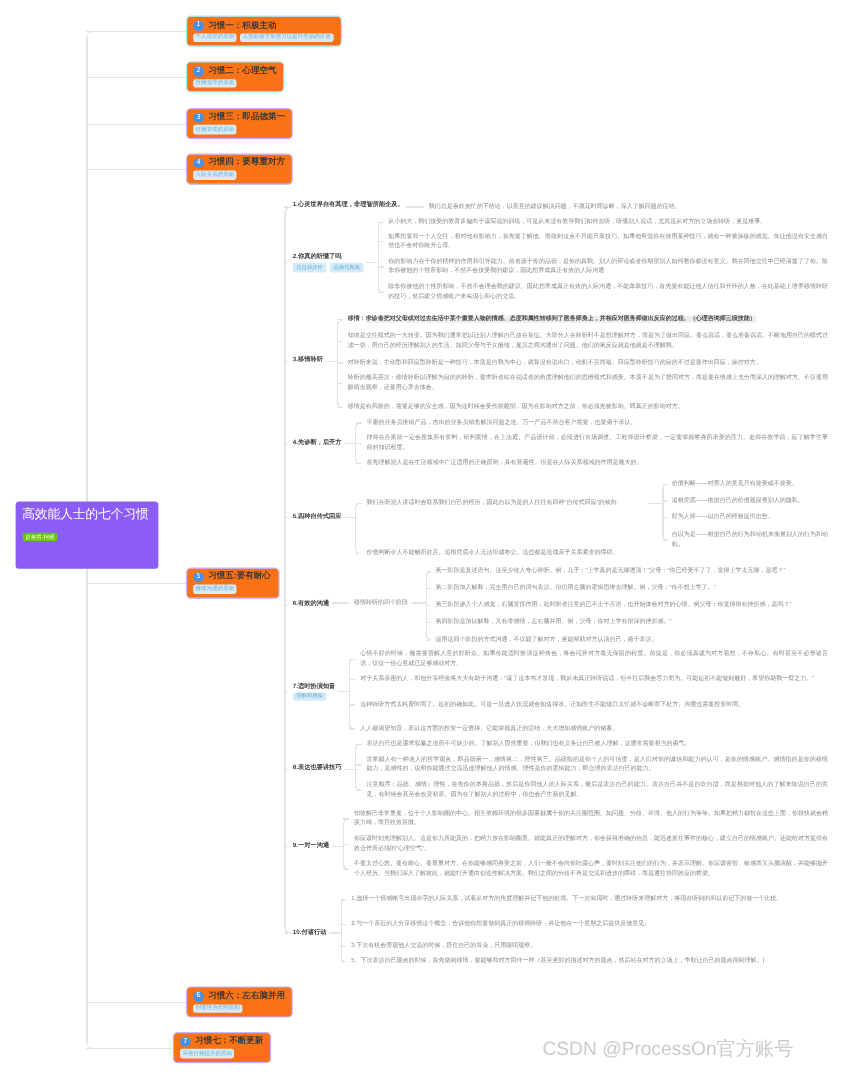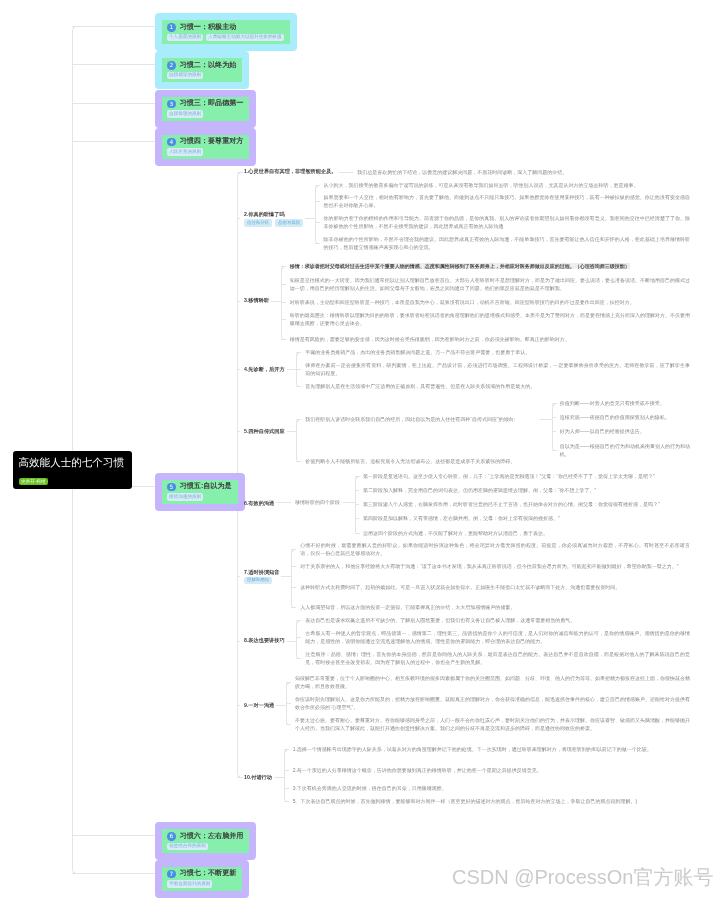--- a/index.html
+++ b/index.html
@@ -1,44 +1,44 @@
 <!DOCTYPE html>
 <html lang="zh"><head>
 <meta charset="utf-8">
 <title>高效能人士的七个习惯</title>
 <style>
   html,body{margin:0;padding:0;}
   body{width:720px;height:900px;background:#fff;overflow:hidden;
        font-family:"Liberation Sans","DejaVu Sans",sans-serif;}
   #stage{position:relative;width:720px;height:900px;}
   svg#wires{position:absolute;left:0;top:0;width:720px;height:900px;pointer-events:none;}
-  #root-node{position:absolute;left:12.5px;top:451px;width:119px;height:38px;background:#000000;
+  #root-node{position:absolute;left:12.5px;top:418px;width:119px;height:56px;background:#8b5cf6;
     border-radius:3px;box-sizing:border-box;padding:3.5px 0 0 6px;}
   #root-title{font-size:10.6px;color:#fff;line-height:14px;white-space:nowrap;letter-spacing:-0.05px;}
   #root-tag{display:inline-block;margin-top:2px;background:#66c21f;color:#fff;
     font-size:4.6px;line-height:6px;padding:0.5px 2.5px;border-radius:2px;}
-  .habit{position:absolute;background:#86efac;border:7px solid #c4b5fd;border-radius:4px;
+  .habit{position:absolute;background:#f97316;border:1px solid #c4b5fd;border-radius:4px;
     box-sizing:border-box;padding:2.5px 6px 3px 5px;}
   .habit.sel{border-color:#a9ecfb;}
   .habit-row{display:flex;align-items:center;}
   .num{width:8.6px;height:8.6px;border-radius:50%;background:#4a90e2;color:#fff;font-size:5.8px;
     line-height:8.6px;text-align:center;flex:0 0 auto;margin-right:4px;
     font-family:"DejaVu Sans",sans-serif;}
   .habit-title{font-size:7.1px;font-weight:bold;color:#3a3a3a;white-space:nowrap;line-height:9.5px;}
   .tags{margin-top:1.5px;display:flex;gap:3px;}
   .tag{background:#d8ebf7;color:#73aed2;font-size:4.6px;line-height:6.5px;padding:0.5px 2px;border-radius:2px;white-space:nowrap;}
   
   .topic{position:absolute;font-size:5.2px;font-weight:bold;color:#3c3c3c;white-space:nowrap;line-height:8px;}
   .ttags{position:absolute;display:flex;gap:3px;}
   .ttag{background:#d3eaf7;color:#6aacd6;font-size:4.4px;line-height:6.5px;padding:0.5px 3px;border-radius:2px;white-space:nowrap;}
   .leaf{position:absolute;font-size:5px;color:#868686;line-height:8.2px;text-align:justify;
         text-justify:inter-character;}
   .leaf.bold{font-weight:bold;color:#4a4a4a;}
   .hlspan{background:#ededed;}
-  #watermark{position:absolute;left:452px;top:864px;font-size:20px;color:#cbcbcb;white-space:nowrap;}
+  #watermark{position:absolute;left:452px;top:864px;font-size:16px;color:#cbcbcb;white-space:nowrap;}
 </style>
 </head>
 <body>
 
 <div id="stage">
   <svg id="wires" viewBox="0 0 720 900">
       <path d="M77.5 26.5Q72.5 26.5 72.5 31.5V868.5Q72.5 873.5 77.5 873.5" fill="none" stroke="#e4e4e4" stroke-width="1" shape-rendering="crispEdges"></path>
       <path d="M72 26.5H155" fill="none" stroke="#e4e4e4" stroke-width="1" shape-rendering="crispEdges"></path>
       <path d="M72 64.5H155" fill="none" stroke="#e4e4e4" stroke-width="1" shape-rendering="crispEdges"></path>
       <path d="M72 103.5H155" fill="none" stroke="#e4e4e4" stroke-width="1" shape-rendering="crispEdges"></path>
@@ -129,21 +129,21 @@
           <div class="habit-title">习惯一：积极主动</div>
         </div>
         <div class="tags">
           <span class="tag">个人愿景的原则</span>
           <span class="tag">人类能够主动努力以提升生命的价值</span>
         </div>
       </div>
       <div class="habit sel" style="left: 155px; top: 51px;">
         <div class="habit-row">
           <div class="num">2</div>
-          <div class="habit-title">习惯二：以终为始</div>
+          <div class="habit-title">习惯二：心理空气</div>
         </div>
         <div class="tags">
           <span class="tag">自我领导的原则</span>
         </div>
       </div>
       <div class="habit" style="left: 155px; top: 89.6px;">
         <div class="habit-row">
           <div class="num">3</div>
           <div class="habit-title">习惯三：即品德第一</div>
         </div>
@@ -156,36 +156,36 @@
           <div class="num">4</div>
           <div class="habit-title">习惯四：要尊重对方</div>
         </div>
         <div class="tags">
           <span class="tag">人际关系的原则</span>
         </div>
       </div>
       <div class="habit" style="left: 155px; top: 472.7px;">
         <div class="habit-row">
           <div class="num">5</div>
-          <div class="habit-title">习惯五:自以为是</div>
+          <div class="habit-title">习惯五:要有耐心</div>
         </div>
         <div class="tags">
           <span class="tag">移情沟通的原则</span>
         </div>
       </div>
       <div class="habit" style="left: 155px; top: 822.3px;">
         <div class="habit-row">
           <div class="num">6</div>
           <div class="habit-title">习惯六：左右脑并用</div>
         </div>
         <div class="tags">
           <span class="tag">创造性合作的原则</span>
         </div>
       </div>
-      <div class="habit" style="left: 155px; top: 859.9px;">
+      <div class="habit" style="left: 144px; top: 859.9px;">
         <div class="habit-row">
           <div class="num">7</div>
           <div class="habit-title">习惯七：不断更新</div>
         </div>
         <div class="tags">
           <span class="tag">平衡自我提升的原则</span>
         </div>
       </div>
     </div>
   <div id="detail-layer">

